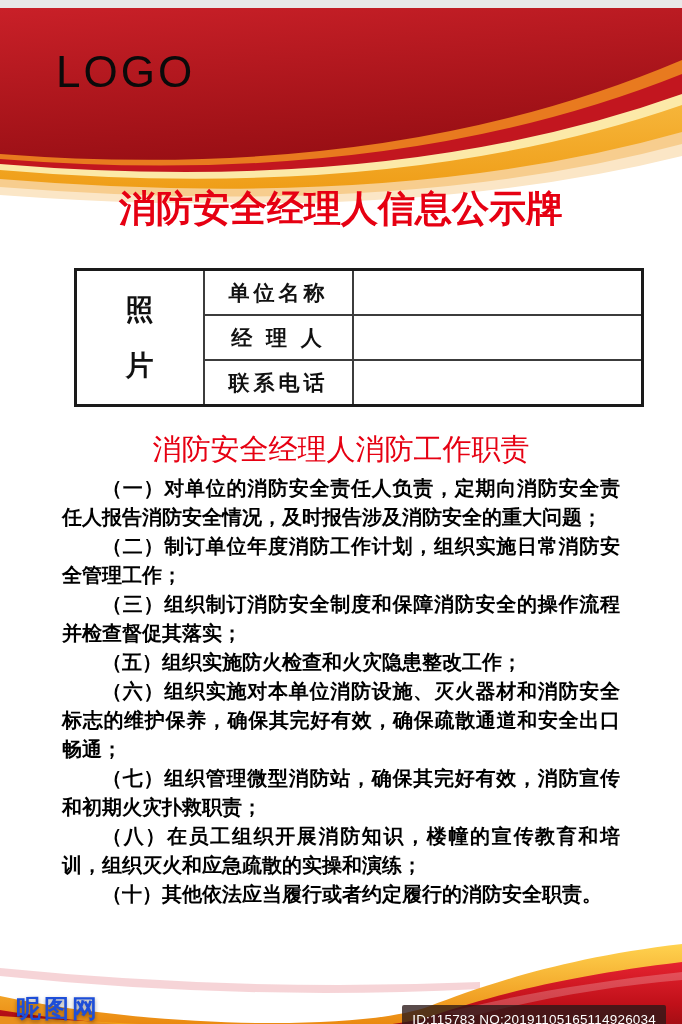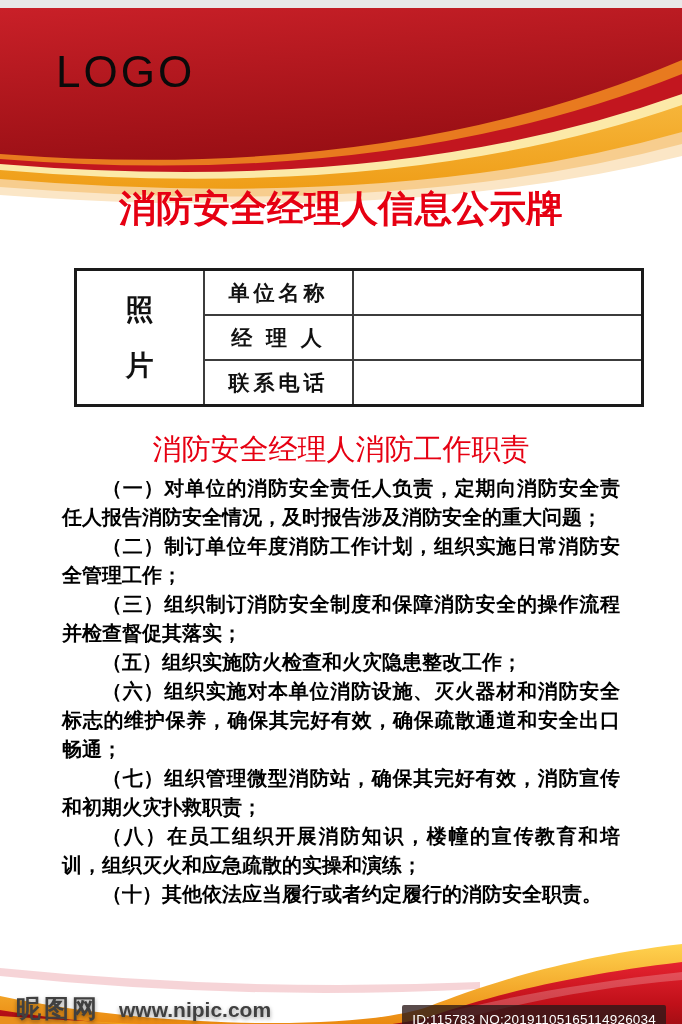--- a/index.html
+++ b/index.html
@@ -52,21 +52,21 @@
   .duties {
     position:absolute; top:466px; left:62px; width:558px;
   }
   .duties p {
     margin:0; text-indent:2em; text-align:justify;
     font-size:20px; line-height:29px; font-weight:700; color:#000000;
   }
 
   .wm-left {
     position:absolute; left:16px; top:988px;
-    display:flex; align-items:baseline; gap:19px; color:#404040;
+    display:flex; align-items:baseline; gap:7px; color:#1d4ed8;
     text-shadow:0 2px 4px rgba(0,0,0,0.4);
     line-height:1;
   }
   .wm-left .site-name { font-size:25px; font-weight:900; letter-spacing:3px; }
   .wm-left .site-url  { font-size:21px; font-weight:700; }
 
   .wm-right {
     position:absolute; right:16px; top:997px;
     height:29px; padding:0 10px;
     display:flex; align-items:center; justify-content:center;
@@ -152,17 +152,16 @@
     <path d="M0,36 Q240,60 480,50 L480,57 Q240,69 0,44 Z" fill="#eba0a6" opacity="0.45"></path>
     <path d="M682,12 C560,26 480,55 430,74 C360,100 150,96 0,64 L0,100 L682,100 Z" fill="url(#ftGold)"></path>
     <path d="M682,30 C565,44 490,64 432,84 C370,104 160,104 0,78 L0,100 L682,100 Z" fill="url(#ftRed)"></path>
     <path d="M682,40 C590,50 510,64 448,80 L466,86 C530,68 610,54 682,48 Z" fill="#ffffff" opacity="0.22"></path>
     <path d="M0,84 C150,94 300,100 430,94 L430,98 C300,104 150,100 0,92 Z" fill="#f5a71f" opacity="0.85"></path>
     <rect x="0" y="93" width="682" height="7" fill="#8f0a10" opacity="0.9"></rect>
   </svg>
 
   <div class="wm-left">
     <span class="site-name">昵图网</span>
-    <span class="site-url">www.nipic.com</span>
   </div>
   <div class="wm-right">ID:115783 NO:20191105165114926034</div>
 
 </div>
 
 </body></html>

